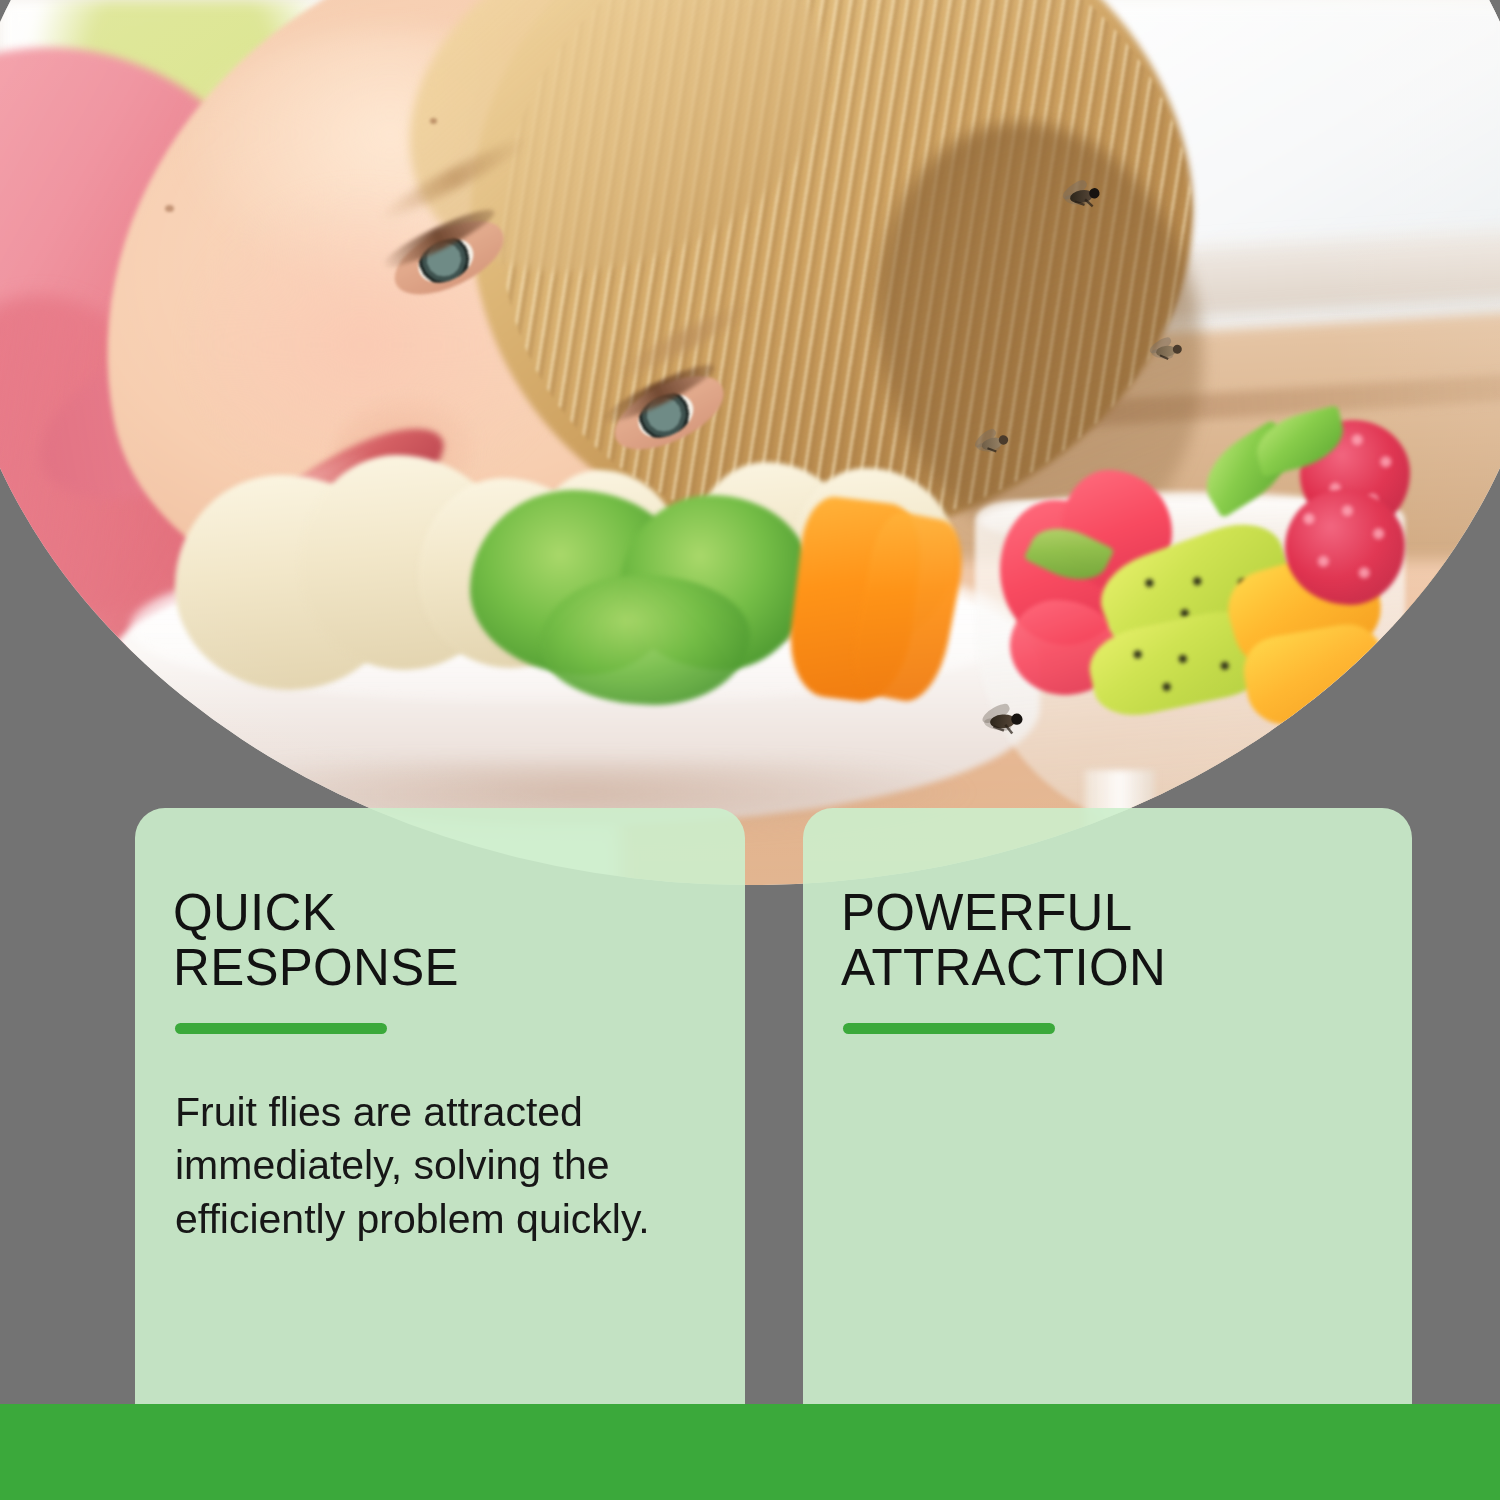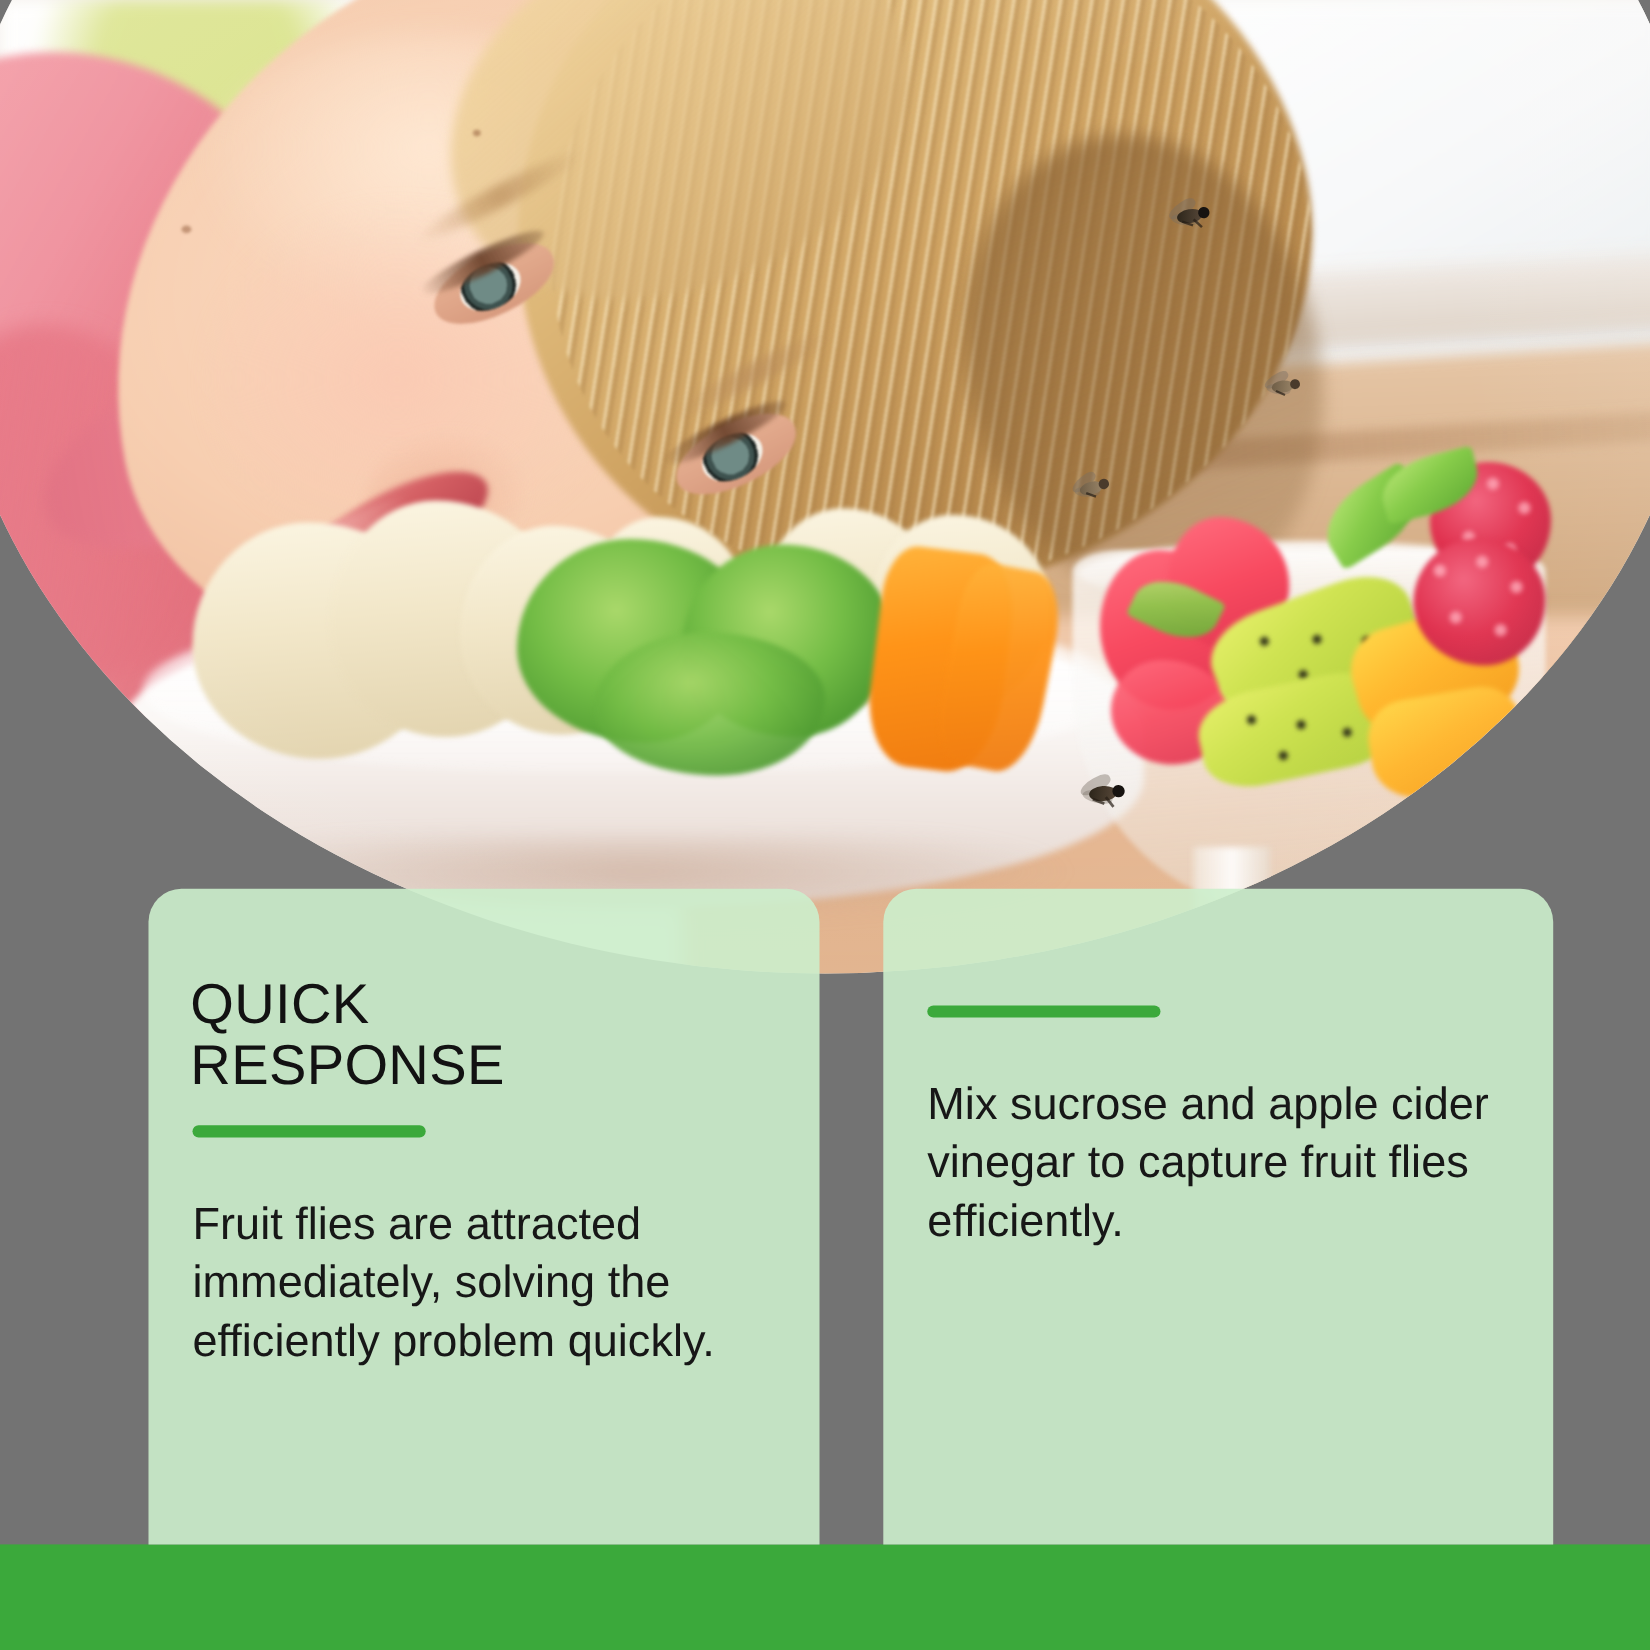--- a/index.html
+++ b/index.html
@@ -337,17 +337,18 @@
   </div>
 
   <div class="card card-left">
     <h2 class="card-title">QUICK
 RESPONSE</h2>
     <div class="accent-bar"></div>
     <p class="card-body">Fruit flies are attracted immediately, solving the efficiently problem quickly.</p>
   </div>
 
   <div class="card card-right">
+    <h2 class="card-title">POWERFUL
+ATTRACTION</h2>
     <div class="accent-bar"></div>
-    <p class="card-body">Mix sucrose and apple cider vinegar to capture fruit flies efficiently.</p>
   </div>
 
 </div>
 
 </body></html>

